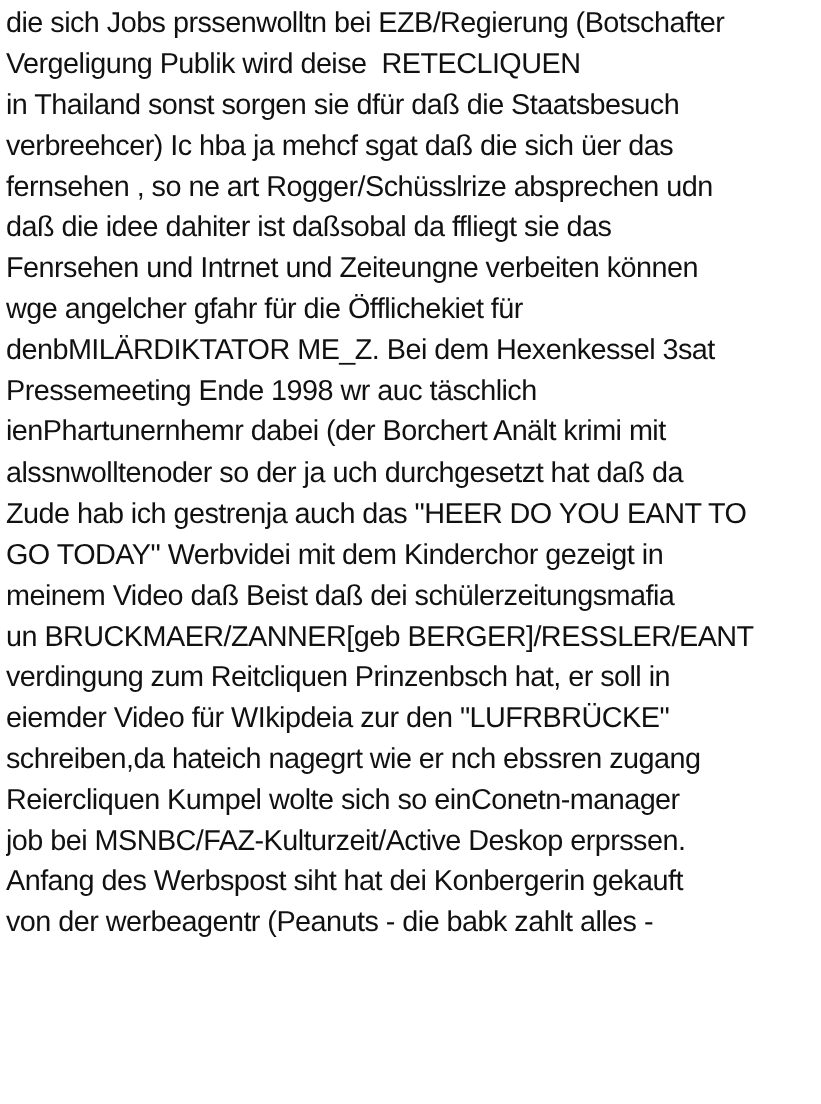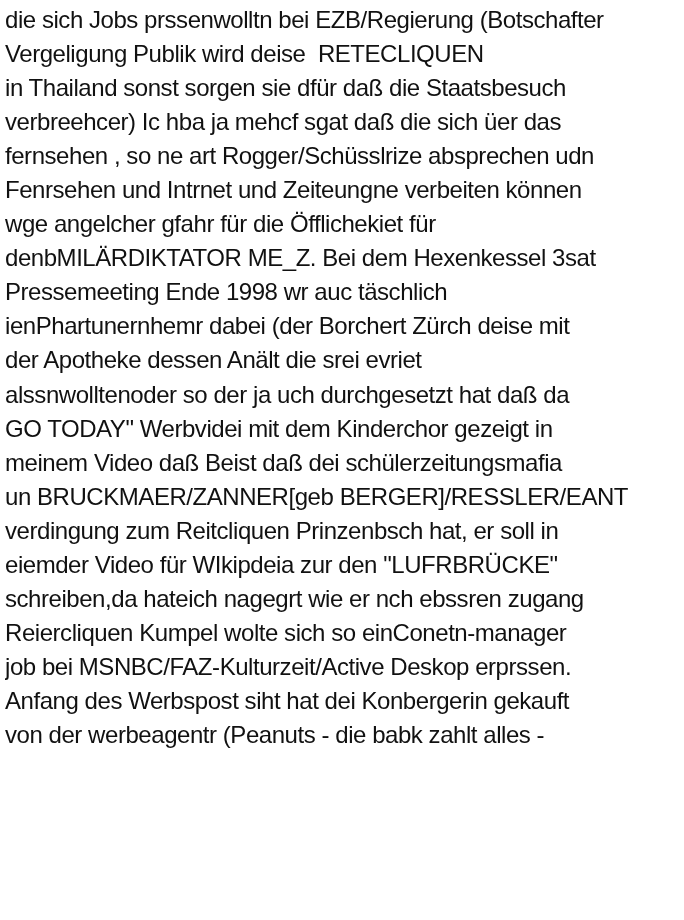--- a/index.html
+++ b/index.html
@@ -32,27 +32,28 @@
 </style>
 </head>
 <body>
 
 <main class="document">
   <div class="line">die sich Jobs prssenwolltn bei EZB/Regierung (Botschafter</div>
   <div class="line">Vergeligung Publik wird deise  RETECLIQUEN</div>
   <div class="line">in Thailand sonst sorgen sie dfür daß die Staatsbesuch</div>
   <div class="line">verbreehcer) Ic hba ja mehcf sgat daß die sich üer das</div>
   <div class="line">fernsehen , so ne art Rogger/Schüsslrize absprechen udn</div>
+  <div class="line">daß die idee dahiter ist daßsobal da ffliegt sie das</div>
   <div class="line">Fenrsehen und Intrnet und Zeiteungne verbeiten können</div>
   <div class="line">wge angelcher gfahr für die Öfflichekiet für</div>
   <div class="line">denbMILÄRDIKTATOR ME_Z. Bei dem Hexenkessel 3sat</div>
   <div class="line">Pressemeeting Ende 1998 wr auc täschlich</div>
-  <div class="line">ienPhartunernhemr dabei (der Borchert Zürch deise mit</div>
-  <div class="line">der Apotheke dessen Anält die srei evriet</div>
+  <div class="line">ienPhartunernhemr dabei (der Borchert Anält krimi mit</div>
   <div class="line">alssnwolltenoder so der ja uch durchgesetzt hat daß da</div>
+  <div class="line">Zude hab ich gestrenja auch das "HEER DO YOU EANT TO</div>
   <div class="line">GO TODAY" Werbvidei mit dem Kinderchor gezeigt in</div>
   <div class="line">meinem Video daß Beist daß dei schülerzeitungsmafia</div>
   <div class="line">un BRUCKMAER/ZANNER[geb BERGER]/RESSLER/EANT</div>
   <div class="line">verdingung zum Reitcliquen Prinzenbsch hat, er soll in</div>
   <div class="line">eiemder Video für WIkipdeia zur den "LUFRBRÜCKE"</div>
   <div class="line">schreiben,da hateich nagegrt wie er nch ebssren zugang</div>
   <div class="line">Reiercliquen Kumpel wolte sich so einConetn-manager</div>
   <div class="line">job bei MSNBC/FAZ-Kulturzeit/Active Deskop erprssen.</div>
   <div class="line">Anfang des Werbspost siht hat dei Konbergerin gekauft</div>
   <div class="line">von der werbeagentr (Peanuts - die babk zahlt alles -</div>

